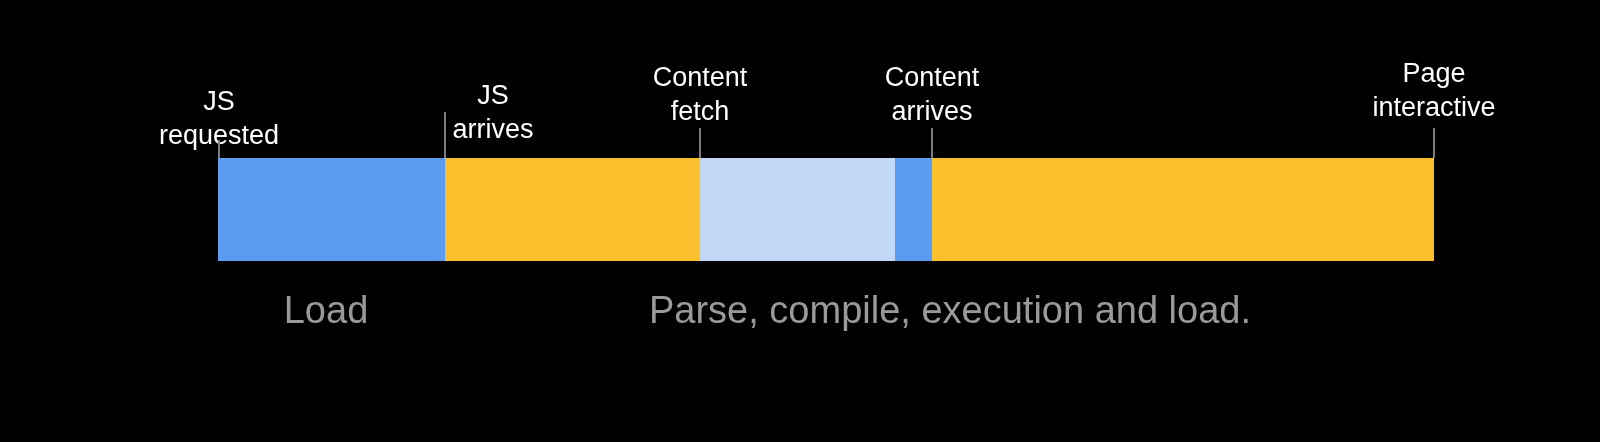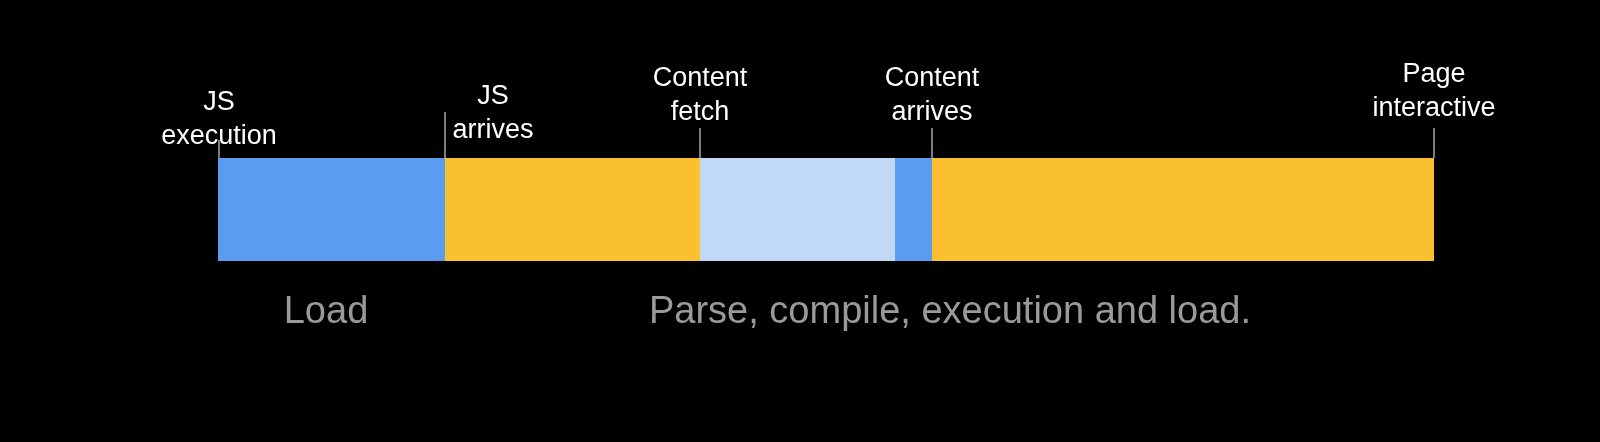--- a/index.html
+++ b/index.html
@@ -75,21 +75,21 @@
     font-family: "Liberation Sans", sans-serif;
     font-weight: 400;
   }
 </style>
 </head>
 <body style="background: rgb(0, 0, 0);">
 
 <div id="diagram" style="background: rgb(0, 0, 0);">
 
   <div class="marker" style="left: 219px;">
-    <div class="marker-label" style="top: 84px; left: 0px;">JS execution</div>
+    <div class="marker-label" style="top: 84px; left: 0px;">JS requested</div>
     <div class="marker-tick" style="top: 140px; height: 18px; background: rgb(125, 125, 125);"></div>
   </div>
 
   <div class="marker" style="left: 445px;">
     <div class="marker-label" style="top: 78px; left: 0px; margin-left: 48px;">JS arrives</div>
     <div class="marker-tick" style="top: 112px; height: 46px; background: rgb(125, 125, 125);"></div>
   </div>
 
   <div class="marker" style="left: 700px;">
     <div class="marker-label" style="top: 60px; left: 0px;">Content

